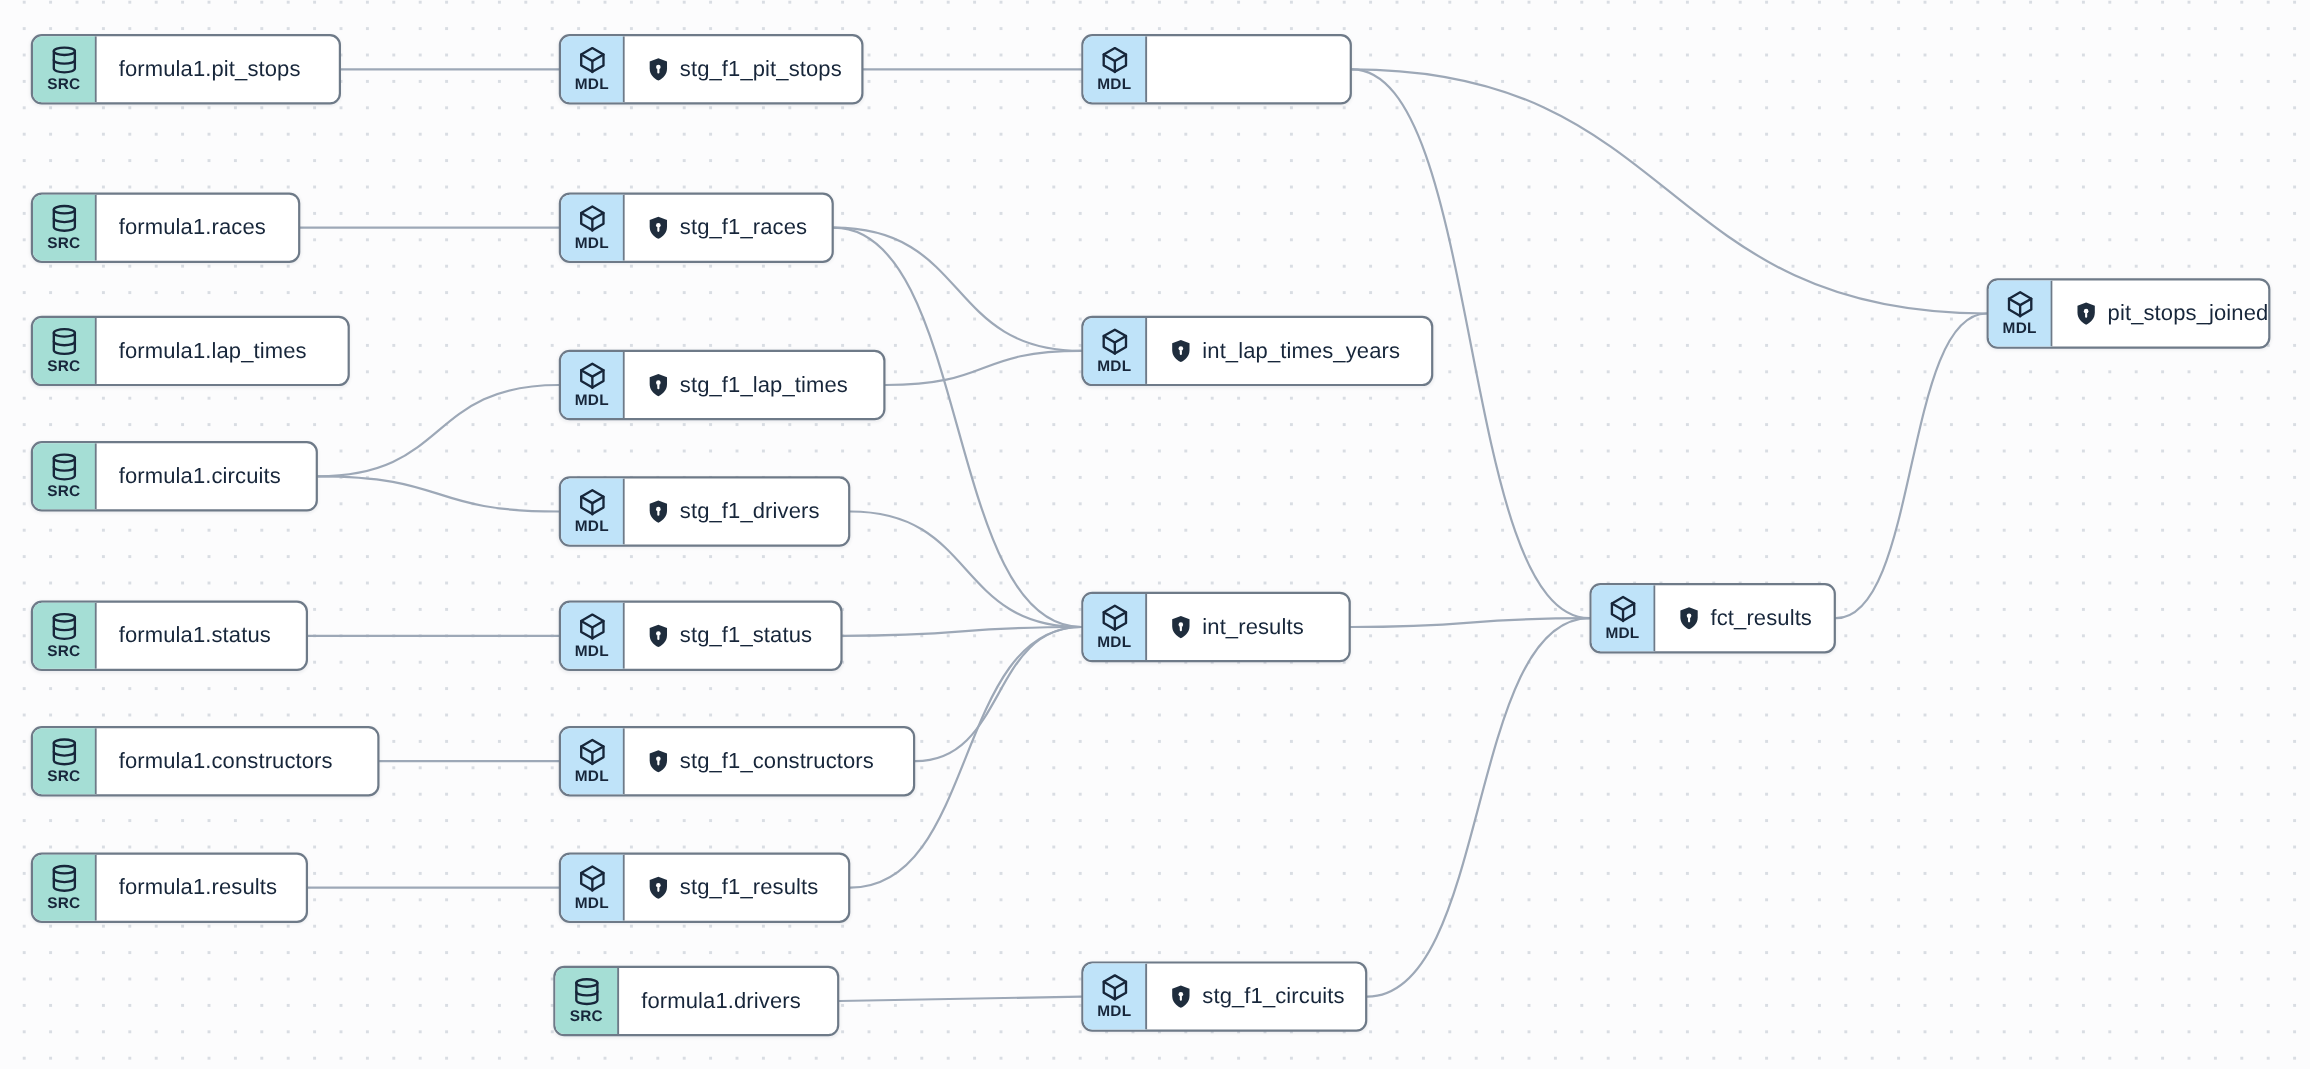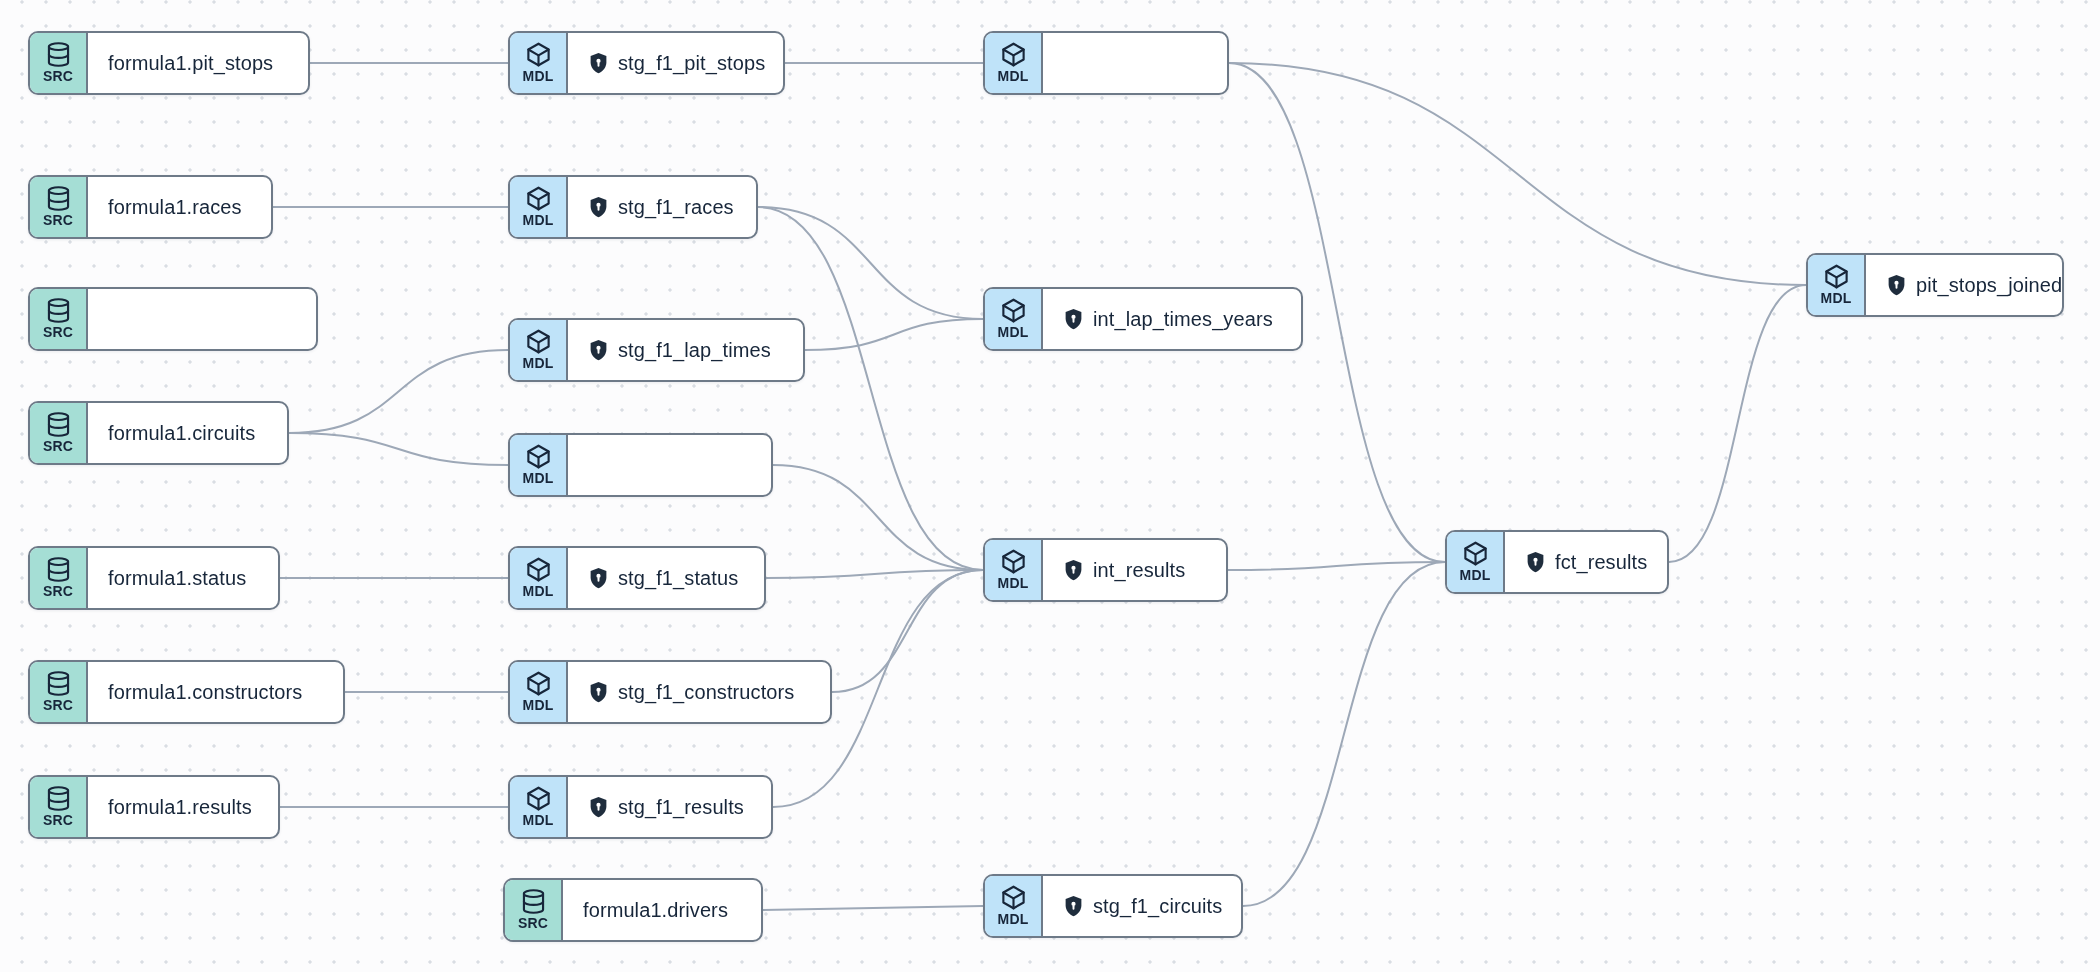--- a/index.html
+++ b/index.html
@@ -103,20 +103,24 @@
     <div class="badge" style="background: rgb(165, 222, 213);">
       <span class="badge-icon">
           <svg width="27" height="27" viewBox="0 0 24 24" fill="none" stroke="#17263a" stroke-width="1.9" stroke-linecap="round" stroke-linejoin="round">
             <ellipse cx="12" cy="5" rx="8.5" ry="3"></ellipse>
             <path d="M20.5 12c0 1.66-3.8 3-8.5 3s-8.5-1.34-8.5-3"></path>
             <path d="M3.5 5v14c0 1.66 3.8 3 8.5 3s8.5-1.34 8.5-3V5"></path>
           </svg>
         </span>
       <span class="badge-label">SRC</span>
     </div>
+    <div class="node-body">
+
+      <span class="node-label">formula1.lap_times</span>
+    </div>
   </div>
     <div class="node" style="left: 28px; top: 401px; width: 261px; height: 64px;">
     <div class="badge" style="background: rgb(165, 222, 213);">
       <span class="badge-icon">
           <svg width="27" height="27" viewBox="0 0 24 24" fill="none" stroke="#17263a" stroke-width="1.9" stroke-linecap="round" stroke-linejoin="round">
             <ellipse cx="12" cy="5" rx="8.5" ry="3"></ellipse>
             <path d="M20.5 12c0 1.66-3.8 3-8.5 3s-8.5-1.34-8.5-3"></path>
             <path d="M3.5 5v14c0 1.66 3.8 3 8.5 3s8.5-1.34 8.5-3V5"></path>
           </svg>
         </span>
@@ -261,20 +265,30 @@
     <div class="badge" style="background: rgb(191, 227, 249);">
       <span class="badge-icon">
           <svg width="27" height="27" viewBox="0 0 24 24" fill="none" stroke="#17263a" stroke-width="1.9" stroke-linecap="round" stroke-linejoin="round">
             <path d="M12 2.4 21 7.6v8.8l-9 5.2-9-5.2V7.6z"></path>
             <path d="M3 7.6l9 5.2 9-5.2"></path>
             <path d="M12 12.8v9"></path>
           </svg>
         </span>
       <span class="badge-label">MDL</span>
     </div>
+    <div class="node-body">
+      <span class="shield">
+          <svg width="21" height="23" viewBox="0 0 24 26">
+            <path d="M12 1l9 3.4v7.1c0 5.9-3.8 10.3-9 12.5C6.8 21.8 3 17.4 3 11.5V4.4z" fill="#1f2d3d"></path>
+            <circle cx="12" cy="10" r="2.4" fill="#ffffff"></circle>
+            <rect x="10.9" y="11.6" width="2.2" height="5.2" rx="1.1" fill="#ffffff"></rect>
+          </svg>
+        </span>
+      <span class="node-label">stg_f1_drivers</span>
+    </div>
   </div>
     <div class="node" style="left: 508px; top: 546px; width: 258px; height: 64px;">
     <div class="badge" style="background: rgb(191, 227, 249);">
       <span class="badge-icon">
           <svg width="27" height="27" viewBox="0 0 24 24" fill="none" stroke="#17263a" stroke-width="1.9" stroke-linecap="round" stroke-linejoin="round">
             <path d="M12 2.4 21 7.6v8.8l-9 5.2-9-5.2V7.6z"></path>
             <path d="M3 7.6l9 5.2 9-5.2"></path>
             <path d="M12 12.8v9"></path>
           </svg>
         </span>

